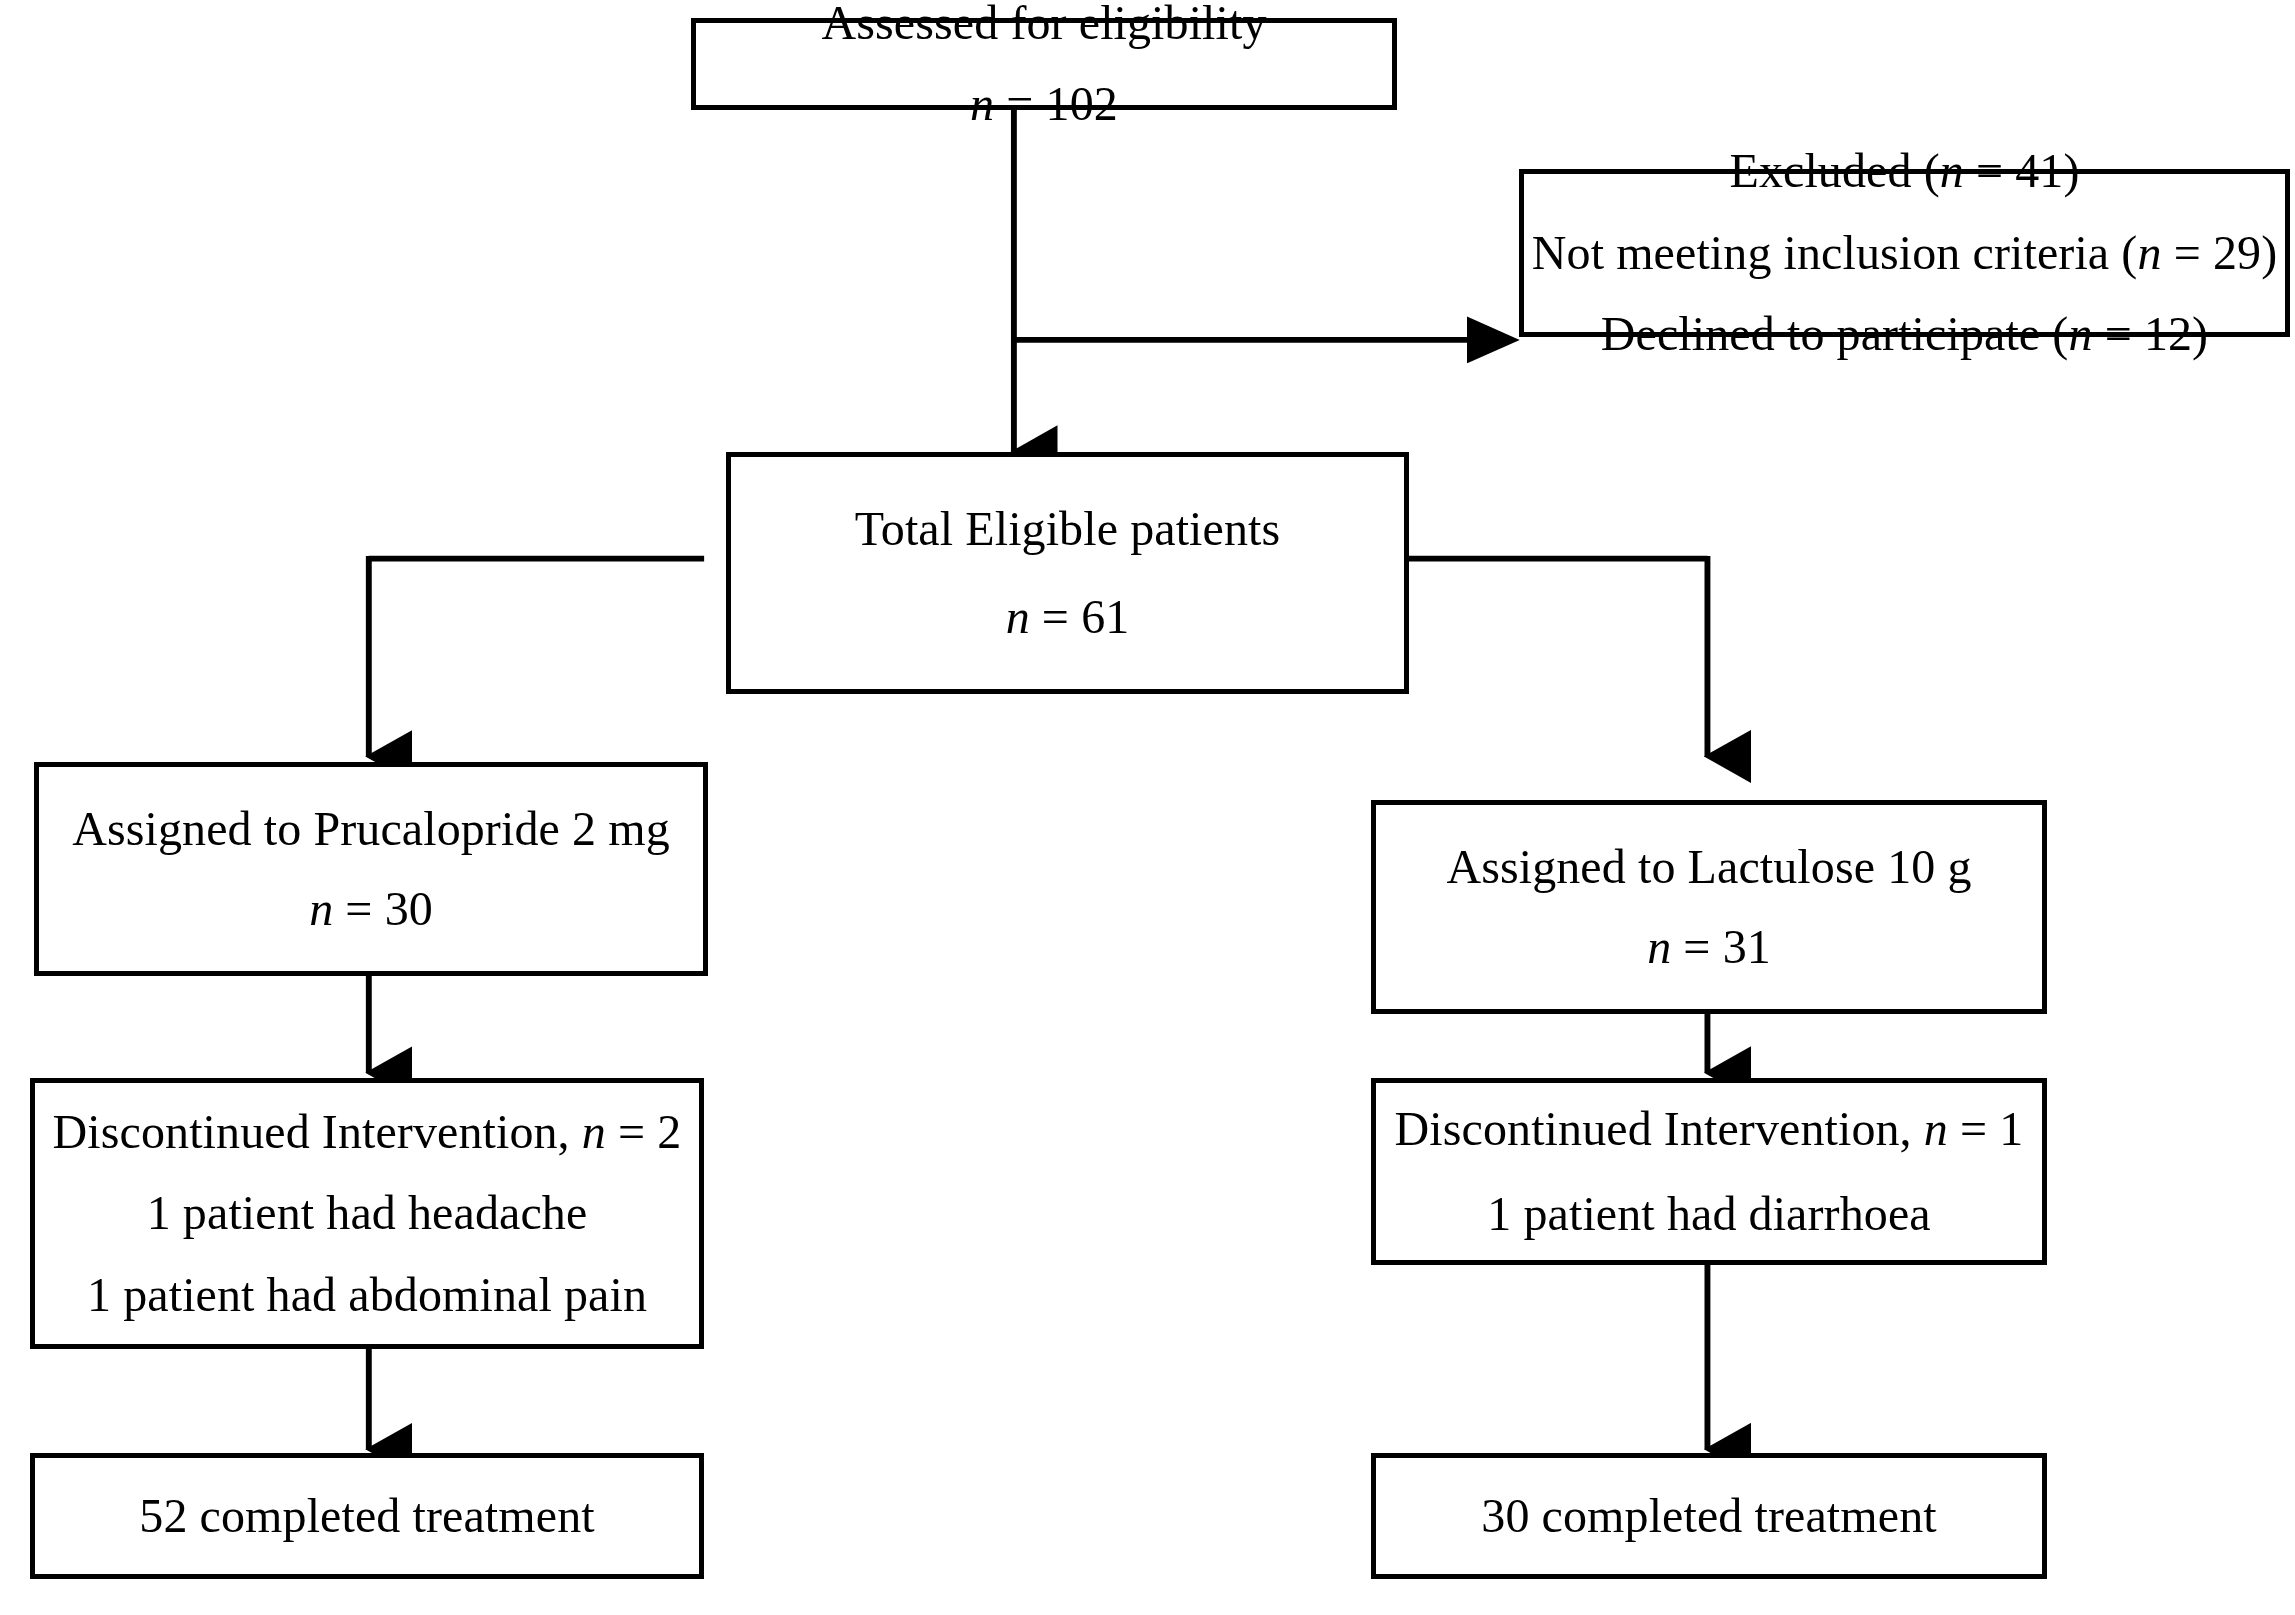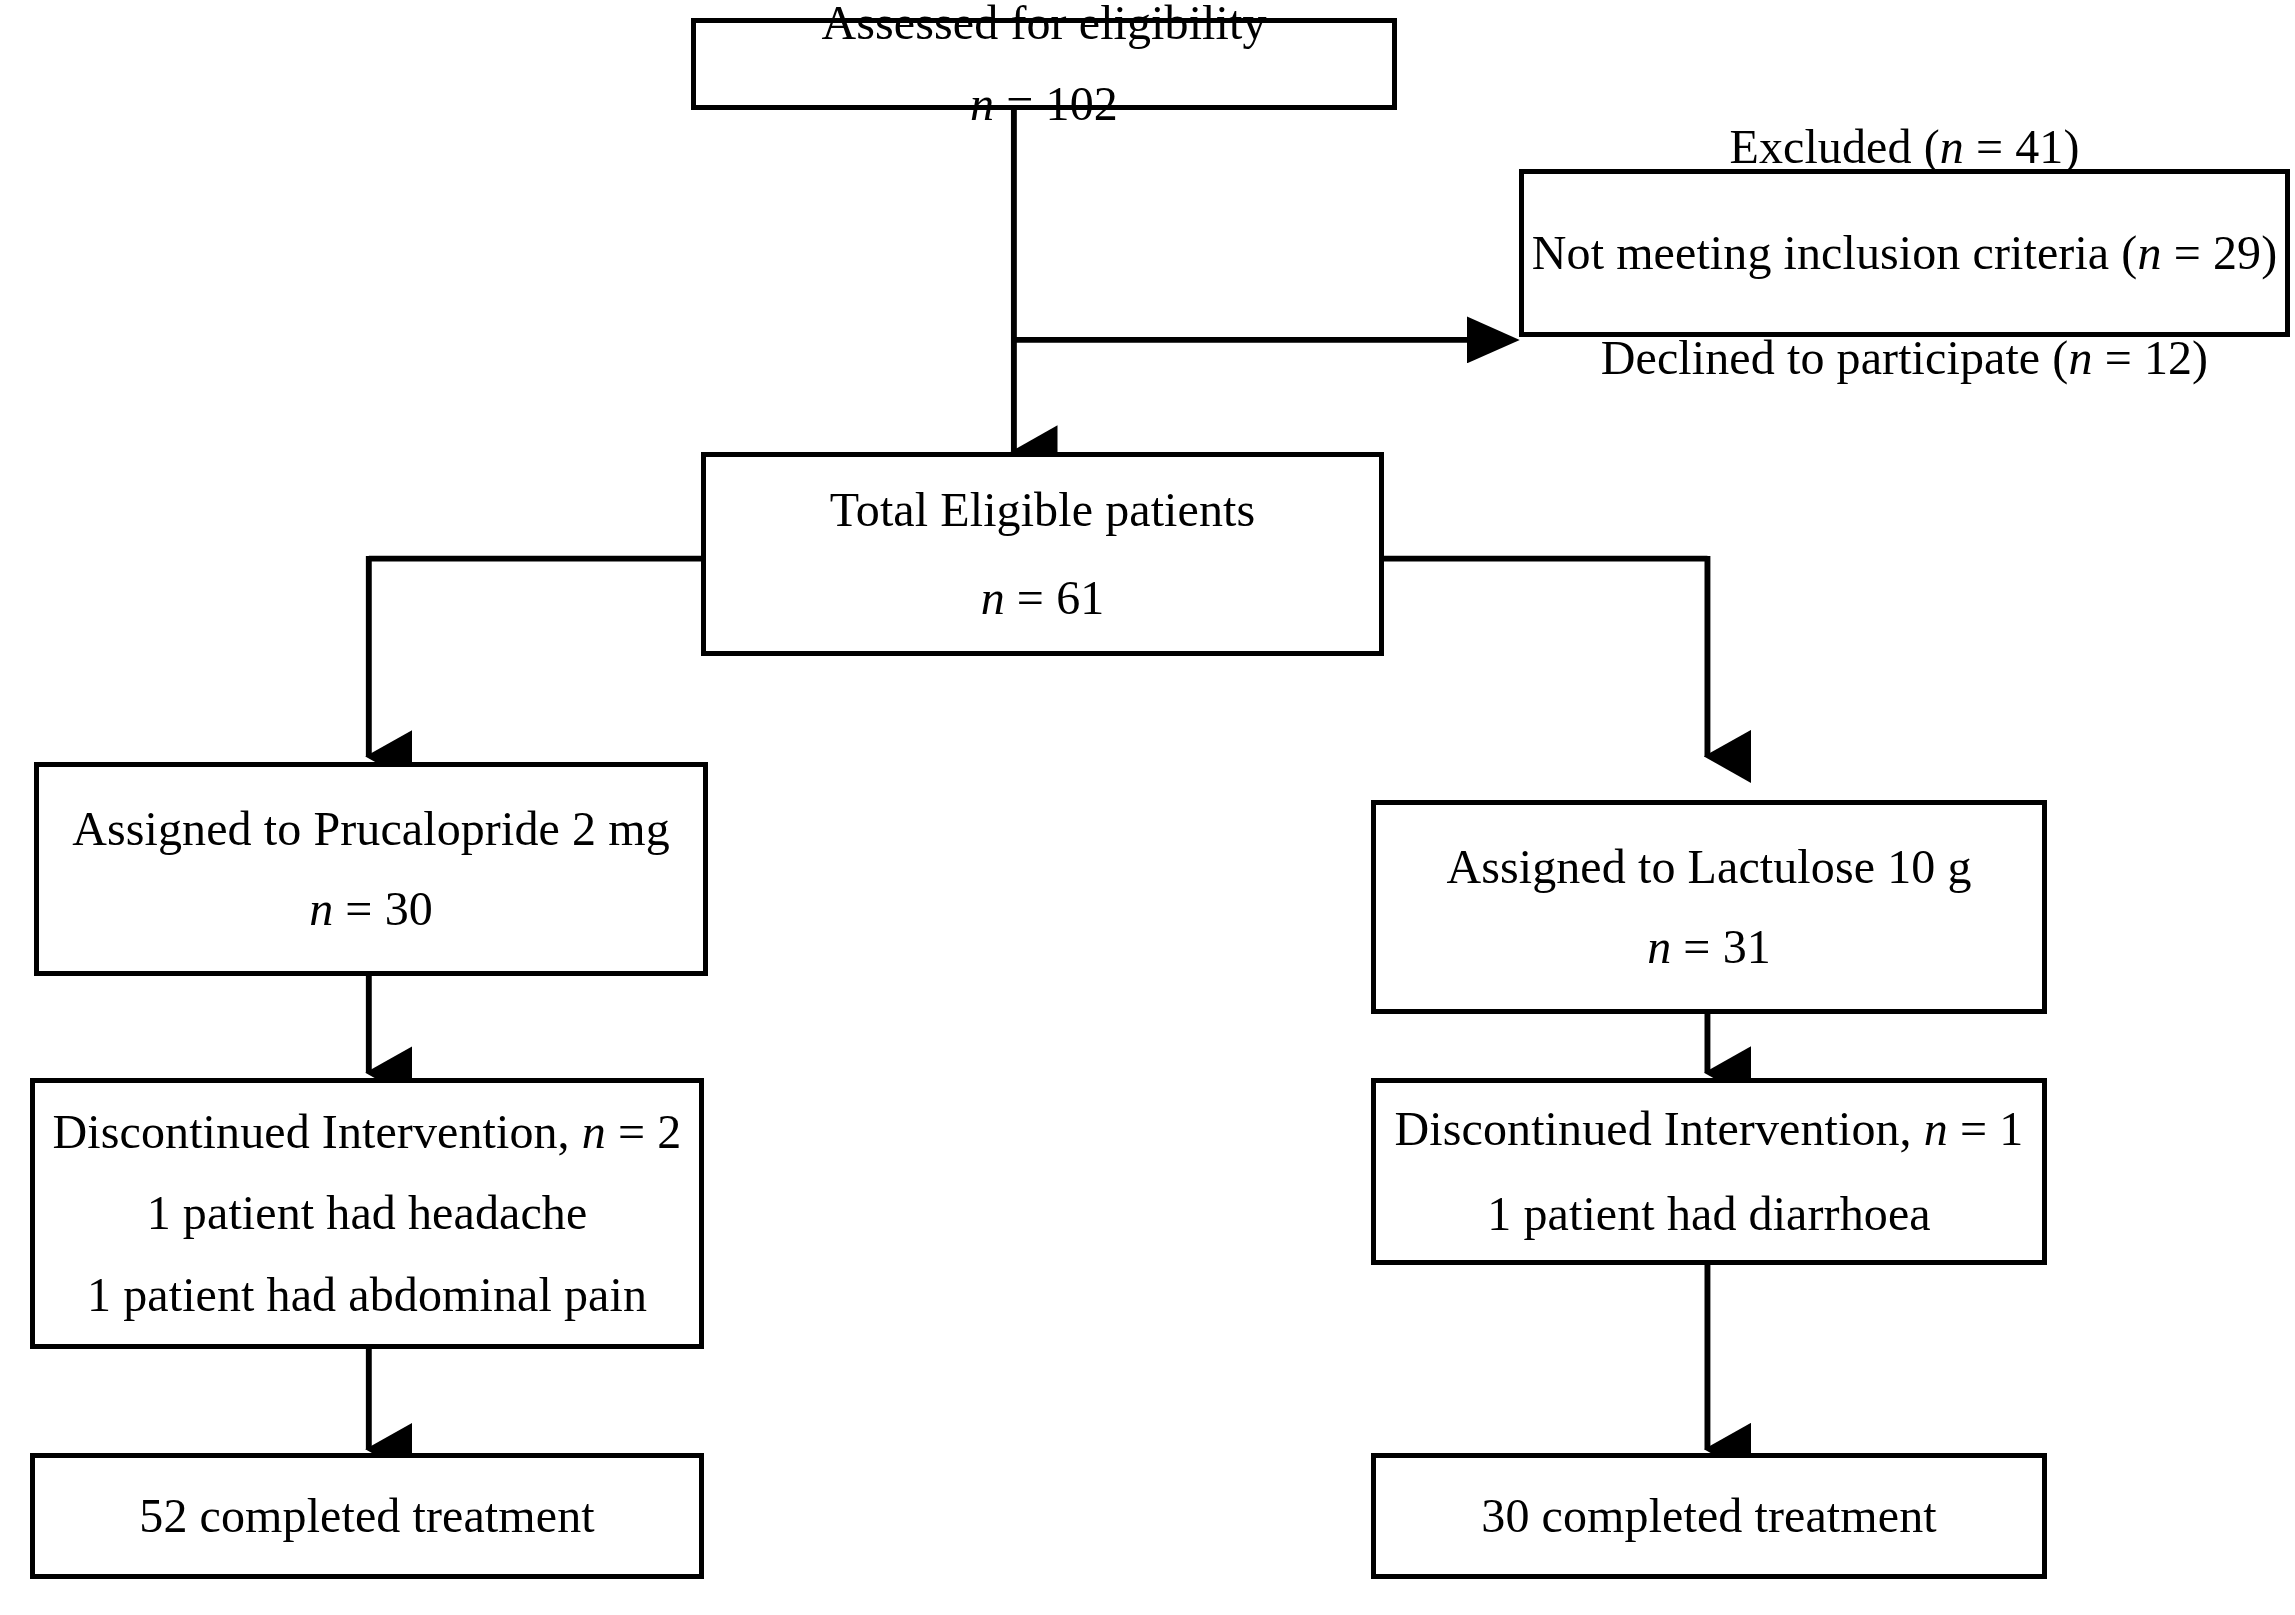--- a/index.html
+++ b/index.html
@@ -104,27 +104,27 @@
     <g>
       <line x1="2607" y1="1930" x2="2607" y2="2213" stroke="#000000" stroke-width="9" marker-end="url(#arrowDown)"></line>
     </g>
   </svg>
 
   <div class="node-box two-line" style="left:691px; top:17.7px; width:706px; height:92px;">
     <div class="node-line">Assessed for eligibility</div>
     <div class="node-line" style="margin-top:31px;"><i>n</i><span> = 102</span></div>
   </div>
 
-  <div class="node-box three-line" style="left:1519px; top:169px; width:771px; height:34px; height:168px;gap:24px;">
+  <div class="node-box three-line" style="left:1519px; top:169px; width:771px; height:34px; height:168px;">
     <div class="node-line"><span>Excluded (</span><i>n</i><span> = 41)</span></div>
     <div class="node-line"><span>Not meeting inclusion criteria (</span><i>n</i><span> = 29)</span></div>
     <div class="node-line"><span>Declined to participate (</span><i>n</i><span> = 12)</span></div>
   </div>
 
-  <div class="node-box two-line" style="left:701px; top:452px; width:683px; height:204px;">
+  <div class="node-box two-line" style="left:726px; top:452px; width:683px; height:242px;">
     <div class="node-line">Total Eligible patients</div>
     <div class="node-line" style="margin-top:38px;"><i>n</i><span> = 61</span></div>
   </div>
 
   <div class="node-box two-line" style="left:34px; top:762px; width:674px; height:214px;">
     <div class="node-line">Assigned to Prucalopride 2 mg</div>
     <div class="node-line" style="margin-top:29px;"><i>n</i><span> = 30</span></div>
   </div>
 
   <div class="node-box two-line" style="left:1371px; top:757px; width:676px; height:214px;margin-top:43px;">

